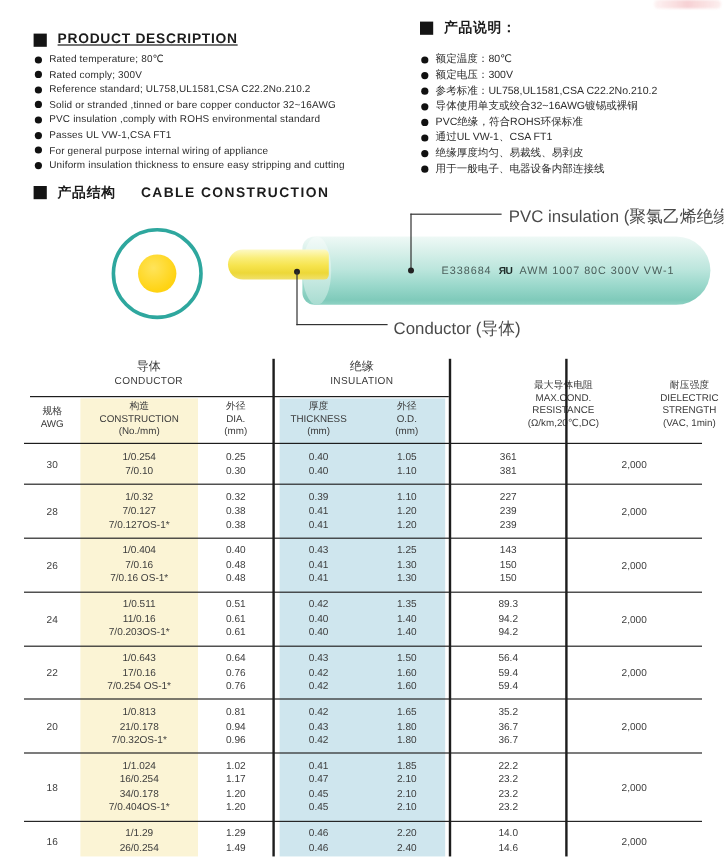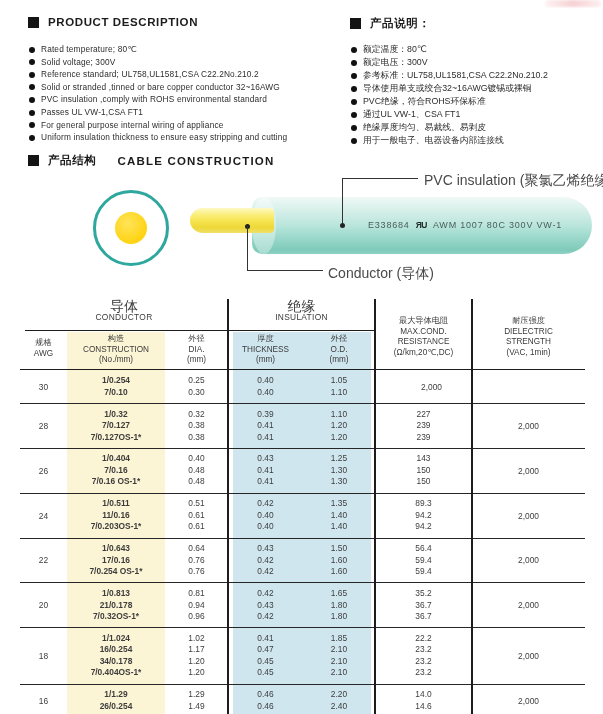--- a/index.html
+++ b/index.html
@@ -35,61 +35,61 @@
   .ul-mark{font-weight:bold;font-size:8.5px;color:#1e2b29;letter-spacing:-0.5px;}
   .leader{background:#333;z-index:5;}
   .ldot{width:5px;height:5px;border-radius:50%;background:#222;z-index:5;}
   .dlabel{font-size:14px;color:#4a4a4a;z-index:5;white-space:nowrap;}
 
   
   .band{z-index:0;}
   .band.yellow{background:#FBF4D5;}
   .band.blue{background:#CFE6EE;}
   .ghdr{text-align:center;z-index:1;}
-  .g-cn{font-size:14px;line-height:10.5px;color:#3a3a3a;}
+  .g-cn{font-size:10px;line-height:10.5px;color:#3a3a3a;}
   .g-en{font-size:8.4px;line-height:10.5px;color:#3a3a3a;letter-spacing:.3px;}
   .th{z-index:1;display:flex;flex-direction:column;align-items:center;text-align:center;
       font-size:8.2px;line-height:10.5px;color:#3a3a3a;}
-  .th-tall{justify-content:center;}
+  .th-tall{justify-content:center;margin-left:46px;}
   .hline,.vline{background:#1d1d1d;z-index:2;}
   #table-body{z-index:1;}
   .trow{display:flex;align-items:stretch;padding:4.7px 0;border-bottom:1.6px solid #262626;
         font-size:8.4px;color:#3d3d3d;}
   .tc{text-align:center;}
   .tc.multi>div{line-height:11.5px;}
   .awg{width:47px;display:flex;align-items:center;justify-content:center;}
-  .cons{width:98px;font-weight:bold;}
+  .cons{width:98px;}
   .dia{width:63px;}
   .thick{width:75px;}
   .od{width:72px;}
   .res{width:97px;}
   .diel{width:113px;display:flex;align-items:center;justify-content:center;}
 
   .smudge{left:545px;top:0;width:56px;height:7px;border-radius:4px;filter:blur(1px);opacity:.55;
     background:linear-gradient(90deg,rgba(243,170,170,.25),rgba(225,90,100,.5),rgba(240,160,160,.3));}
 </style>
 </head>
 <body>
 
 <div class="page">
 
   <div class="abs smudge"></div>
 
-  <div class="abs sec-title" style="left:28px;top:16px;">
+  <div class="abs sec-title" style="left:28px;top:27px;text-decoration:underline;">
     <span class="sq"></span>
     <span>PRODUCT DESCRIPTION</span>
   </div>
   <ul class="bullets en abs" id="en-bullets" style="left:29px;top:45px;width:315px;">
       <li>
         <span class="dot"></span>
         <span class="btxt">Rated temperature; 80℃</span>
       </li>
       <li>
         <span class="dot"></span>
-        <span class="btxt">Solid voltage; 300V</span>
+        <span class="btxt">Rated comply; 300V</span>
       </li>
       <li>
         <span class="dot"></span>
         <span class="btxt">Reference standard; UL758,UL1581,CSA C22.2No.210.2</span>
       </li>
       <li>
         <span class="dot"></span>
         <span class="btxt">Solid or stranded ,tinned or bare copper conductor 32~16AWG</span>
       </li>
       <li>
@@ -244,20 +244,24 @@
           <div>0.30</div>
         </div>
         <div class="tc multi thick">
           <div>0.40</div>
           <div>0.40</div>
         </div>
         <div class="tc multi od">
           <div>1.05</div>
           <div>1.10</div>
         </div>
+        <div class="tc multi res">
+          <div>361</div>
+          <div>381</div>
+        </div>
         <div class="tc diel">2,000</div>
       </div>
       <div class="trow">
         <div class="tc awg">28</div>
         <div class="tc multi cons">
           <div>1/0.32</div>
           <div>7/0.127</div>
           <div>7/0.127OS-1*</div>
         </div>
         <div class="tc multi dia">

